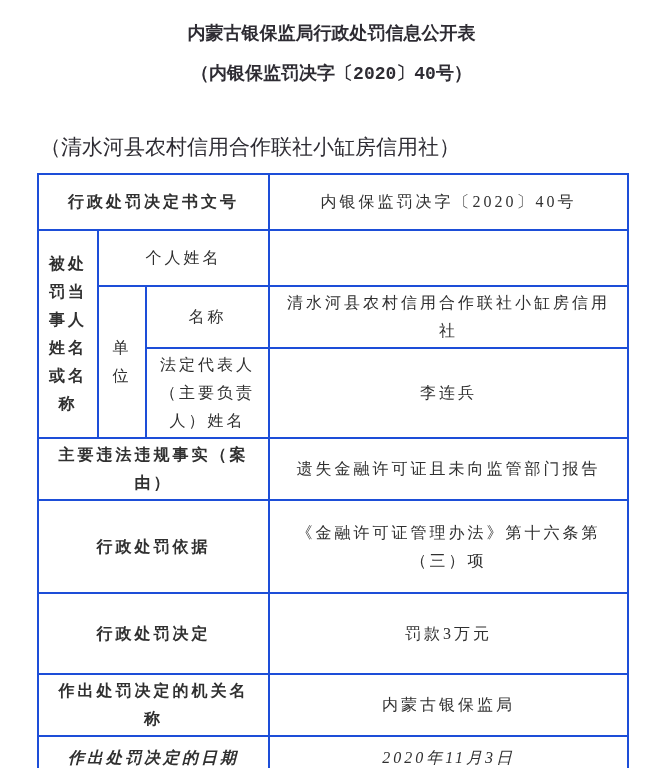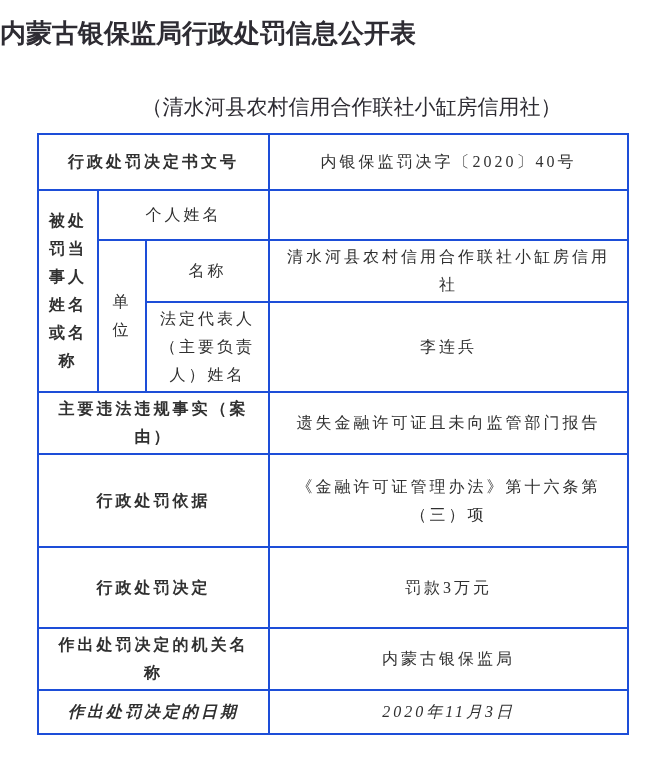--- a/index.html
+++ b/index.html
@@ -10,31 +10,31 @@
   .page {
     width: 663px;
     height: 768px;
     background: #ffffff;
     overflow: hidden;
     font-family: "Liberation Serif", "DejaVu Serif", serif;
     color: #303030;
   }
   .doc-title {
     margin-top: 14px;
-    text-align: left;
-    font-family: Liberation Serif, serif;
+    text-align: center;
+    font-family: Liberation Mono, monospace;
     font-weight: 700;
-    font-size: 26px;
+    font-size: 18px;
     line-height: 40px;
     color: #2e2c33;
     white-space: pre-line;
   }
   .doc-subtitle {
     margin-top: 40px;
-    text-align: center;
+    text-align: left;
     font-family: "Liberation Sans", "DejaVu Sans", sans-serif;
     font-weight: 400;
     font-size: 21px;
     line-height: 26px;
     color: #2e2c33;
     padding-left: 40px;
   }
   table.penalty {
     margin: 13px 0 0 37px;
     border-collapse: collapse;
@@ -57,35 +57,36 @@
   td.lab2 { font-weight: 400; }   
   td.val  { font-weight: 400; border-radius: 10px; }
   td.tall { line-height: 33px; }  
   td.unit { line-height: 34px; }
   td.left-val {
     text-align: left;
     padding-left: 10px;
     padding-right: 4px;
   }
   tr.r1 { height: 56px; }
-  tr.r2 { height: 50px; padding-left: 13px; }
+  tr.r2 { height: 56px; padding-left: 13px; }
   tr.r3 { height: 58px; }
   tr.r4 { height: 82px; }
   tr.r5 { height: 58px; }
   tr.r6 { height: 93px; }
   tr.r7 { height: 81px; }
   tr.r8 { height: 57px; margin-left: 39px; }
   tr.r9 { height: 44px; font-style: italic; }
 </style>
 </head>
 <body>
 
 <div class="page">
 
   <div class="doc-title">内蒙古银保监局行政处罚信息公开表</div>
+  <div class="doc-title" style="margin-top:0;">（内银保监罚决字〔2020〕40号）</div>
 
   <div class="doc-subtitle">（清水河县农村信用合作联社小缸房信用社）</div>
 
   <table class="penalty">
     <colgroup>
       <col style="width:60px">
       <col style="width:48px">
       <col style="width:123px">
       <col style="width:359px">
     </colgroup>

